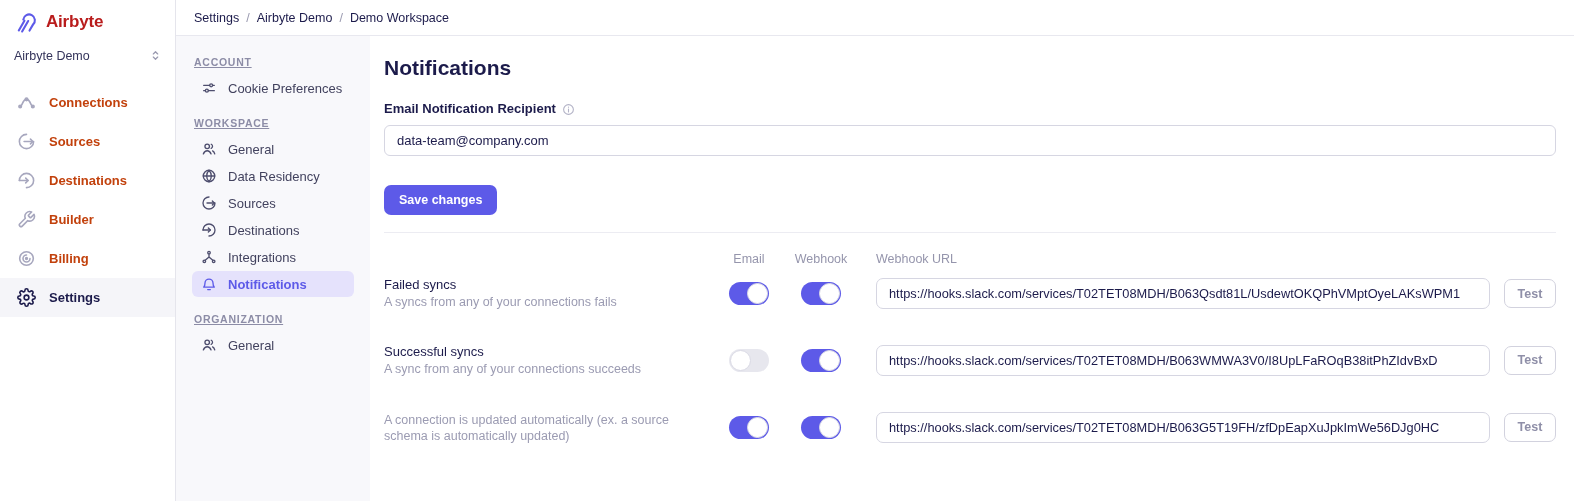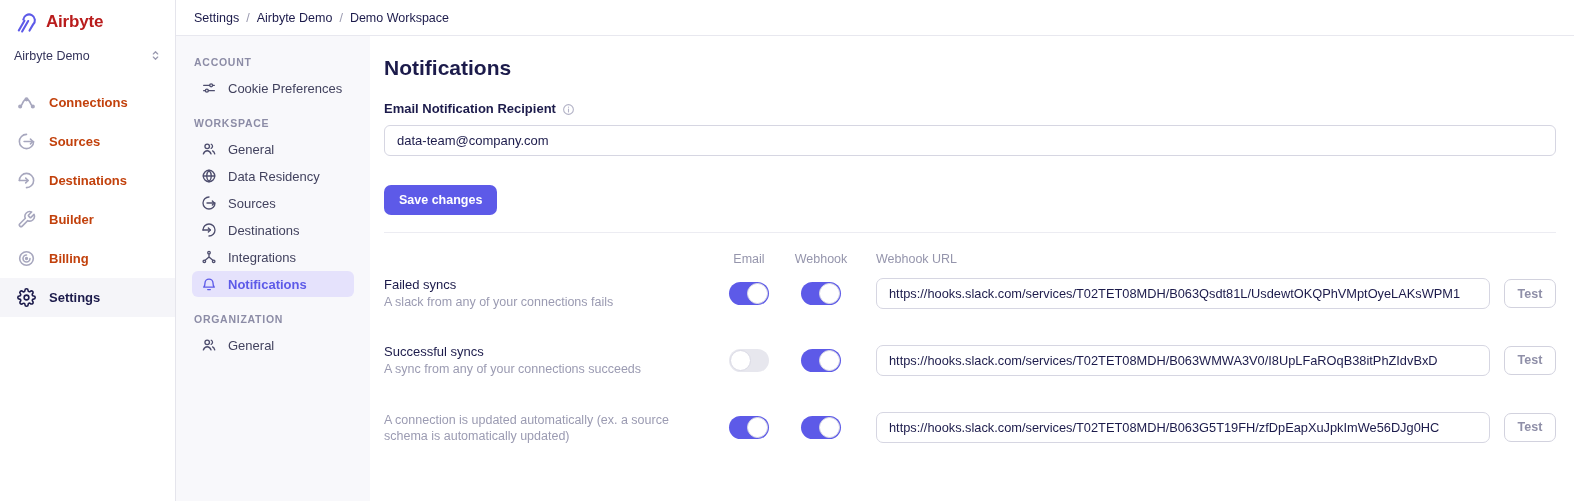--- a/index.html
+++ b/index.html
@@ -22,21 +22,21 @@
   
   .right { flex:1; display:flex; flex-direction:column; min-width:0; }
   .topbar { height:36px; flex:0 0 36px; border-bottom:1px solid #E8E8EF; display:flex; align-items:center; padding:0 18px; background:#fff; }
   .breadcrumb { display:flex; align-items:center; gap:7px; font-size:12.5px; color:#1C1B4B; }
   .crumb { cursor:pointer; }
   .crumb-sep { color:#9A9AB0; }
   .content-row { flex:1; display:flex; min-height:0; }
 
   
   .settings-nav { flex:0 0 194px; width:194px; background:#F8F8FB; padding:12px 16px; overflow:hidden; }
-  .sn-title { font-size:10.5px; font-weight:700; color:#8C8CA6; letter-spacing:.07em; margin:16px 0 7px 2px; }
+  .sn-title { font-size:10.5px; font-weight:700; color:#8C8CA6; letter-spacing:.07em; margin:16px 0 7px 2px;text-decoration:underline; }
   .sn-section:first-child .sn-title { margin-top:8px; }
   .sn-item { display:flex; align-items:center; gap:11px; padding:5px 9px; border-radius:6px; font-size:13px; color:#42425E; margin:1px 0; cursor:pointer; }
   .sn-item .ic { color:#4E4E6E; }
   .sn-item.active { background:#E5E2FC; color:#5D5AE8; font-weight:700; }
   .sn-item.active .ic { color:#5D5AE8; }
 
   
   .main { flex:1; min-width:0; padding:16px 18px 0 14px; background:#fff; }
   .page-title { font-size:21px; font-weight:800; margin:4px 0 21px; color:#1C1B4B; }
   .field-label { display:flex; align-items:flex-end; gap:6px; font-size:13px; font-weight:700; margin-bottom:9px; }
@@ -294,21 +294,21 @@
           <div class="c-email">Email</div>
           <div class="c-webhook">Webhook</div>
           <div class="c-url">Webhook URL</div>
           <div class="c-test"></div>
         </div>
 
         <div class="rows" id="rows">
             <div class="notif-row">
               <div class="c-label">
                 <div class="row-title">Failed syncs</div>
-                <div class="row-desc">A slack from any of your connections fails</div>
+                <div class="row-desc">A syncs from any of your connections fails</div>
               </div>
               <div class="c-email">
                 <div class="toggle on">
                   <div class="knob"></div>
                 </div>
               </div>
               <div class="c-webhook">
                 <div class="toggle on">
                   <div class="knob"></div>
                 </div>

